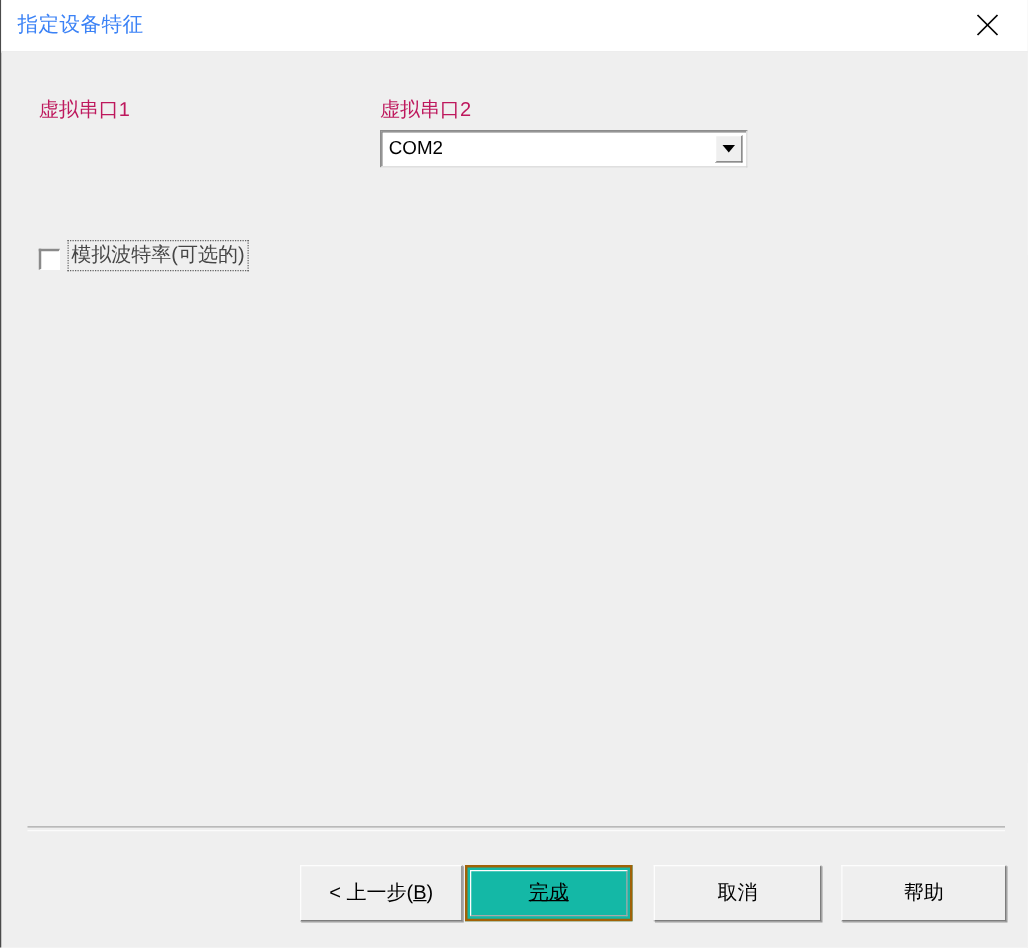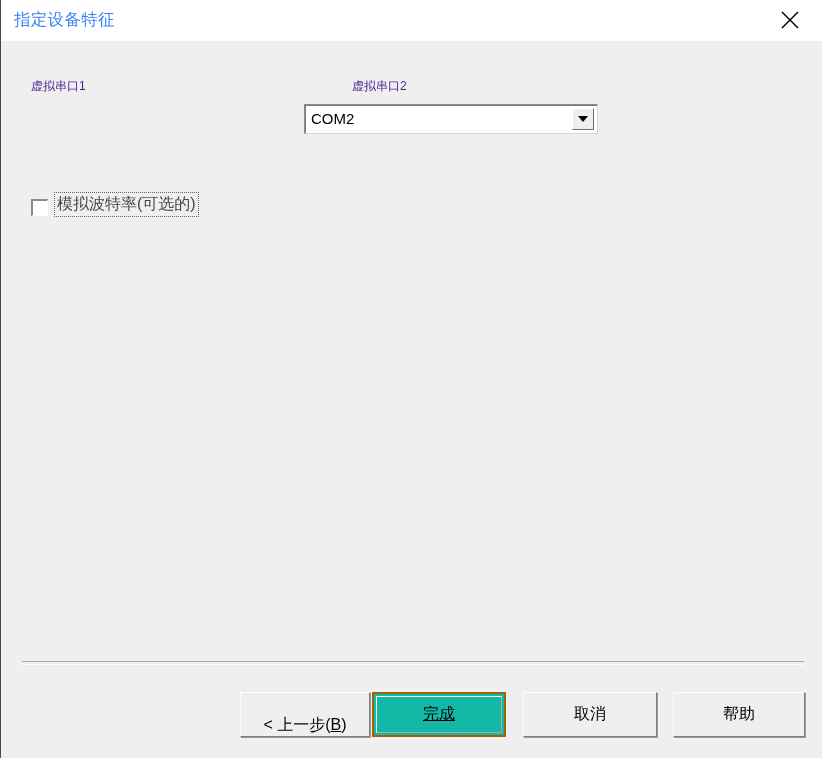--- a/index.html
+++ b/index.html
@@ -61,22 +61,22 @@
     left: 1px;
     top: 41px;
     width: 820px;
     height: 716px;
     background: #efefef;
   }
 
   
   .field-label {
     position: absolute;
-    font-size: 12px;
-    color: #4c1d95;
+    font-size: 16px;
+    color: #be185d;
     white-space: nowrap;
   }
 
   
   .combo {
     position: absolute;
     height: 30px;
     box-sizing: border-box;
     background: #ffffff;
     border-top: 1px solid #8c8c8c;
@@ -210,36 +210,36 @@
           <line x1="19" y1="3" x2="3" y2="19" stroke="#000000" stroke-width="1.4"></line>
         </svg>
       </span>
     </div>
   </div>
 
   <div id="client">
 
     <div class="field-label" style="left:29px; top:37px;">虚拟串口1</div>
 
-    <div class="field-label" style="left:302px; top:37px;margin-left:48px;">虚拟串口2</div>
+    <div class="field-label" style="left:302px; top:37px;">虚拟串口2</div>
     <div class="combo" style="left:302px; top:63px; width:294px;">
       <div class="combo-text">COM2</div>
       <div class="combo-arrow-btn">
         <span class="tri"></span>
       </div>
     </div>
 
     <div id="checkbox-row">
       <span id="checkbox-box"></span>
       <span id="checkbox-label">模拟波特率(可选的)</span>
     </div>
 
     <div id="separator"></div>
 
-    <div class="btn" style="left:238px; top:651px; width:130px;align-items:flex-end;">
+    <div class="btn" style="left:238px; top:651px; width:130px;">
       <span class="label"><span>&lt; </span><span>上一步(</span><span class="accel">B</span><span>)</span></span>
     </div>
 
     <div class="btn default-btn" style="left:370px; top:651px; width:134px;">
       <span class="inner"></span>
       <span class="label">完成</span>
     </div>
 
     <div class="btn" style="left:671px; top:651px; width:132px;">
       <span class="label">帮助</span>

